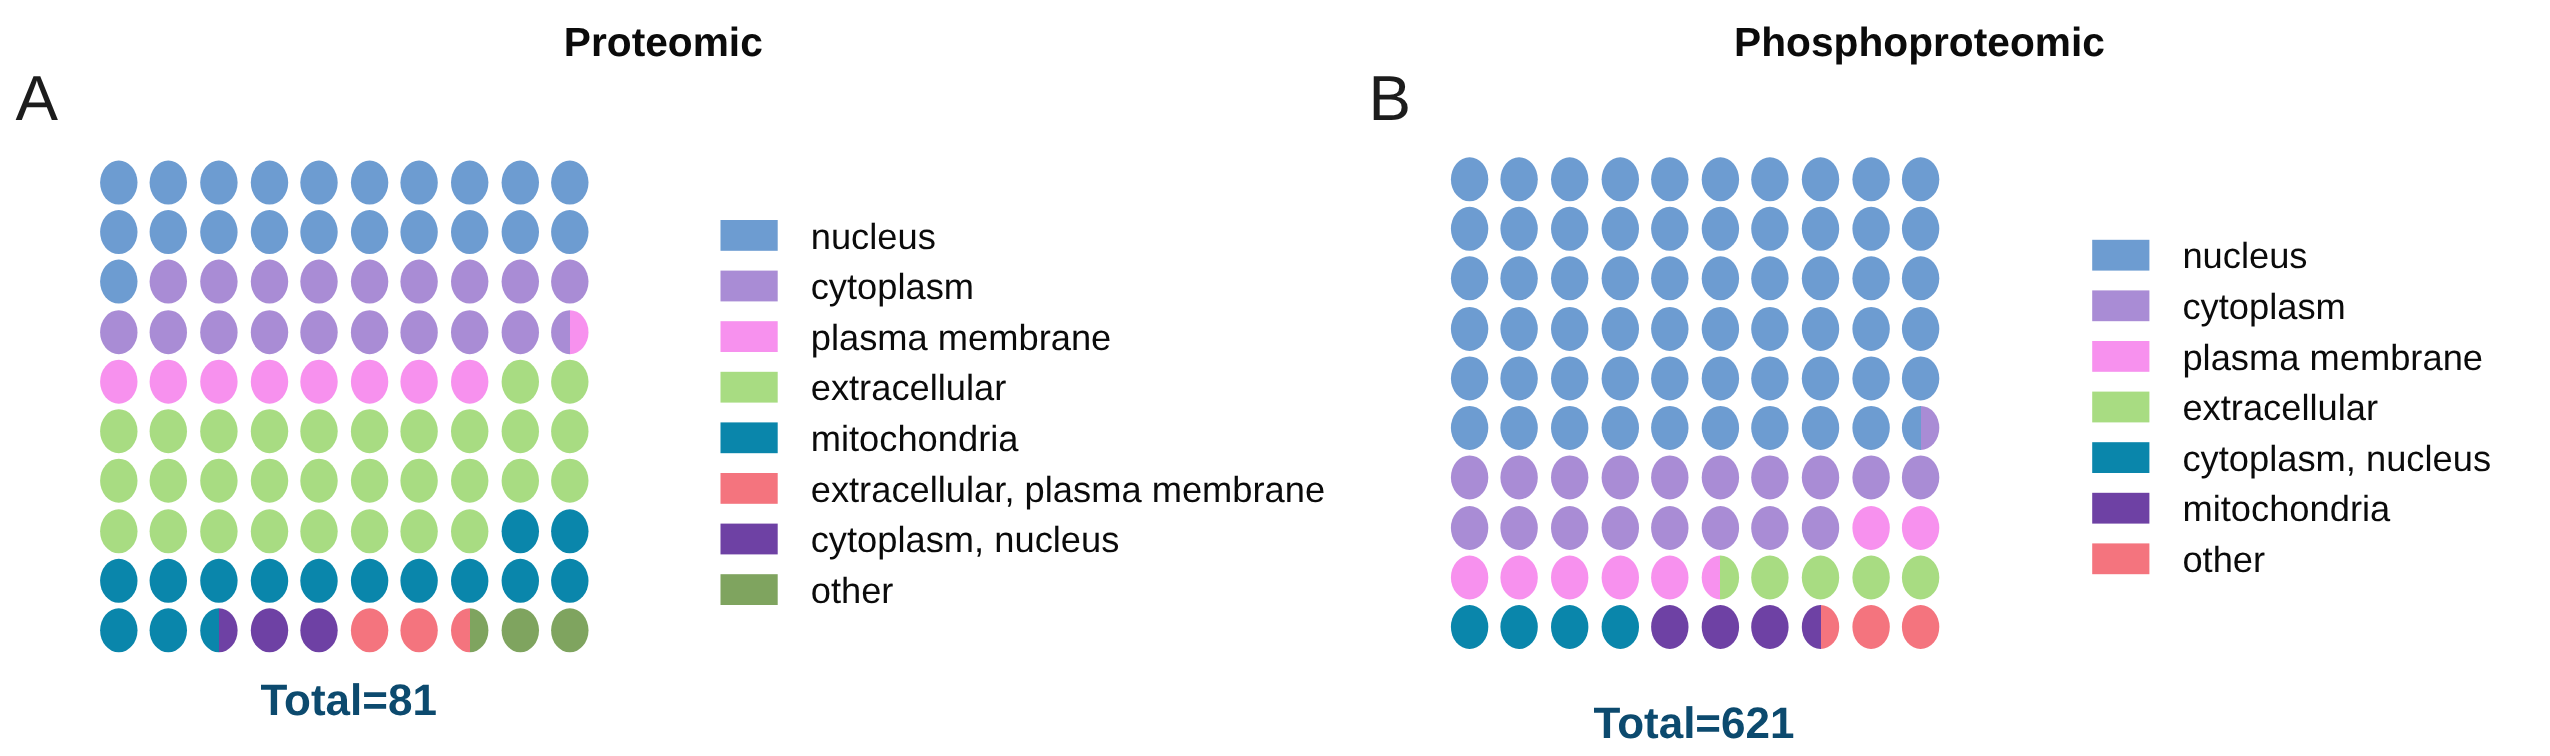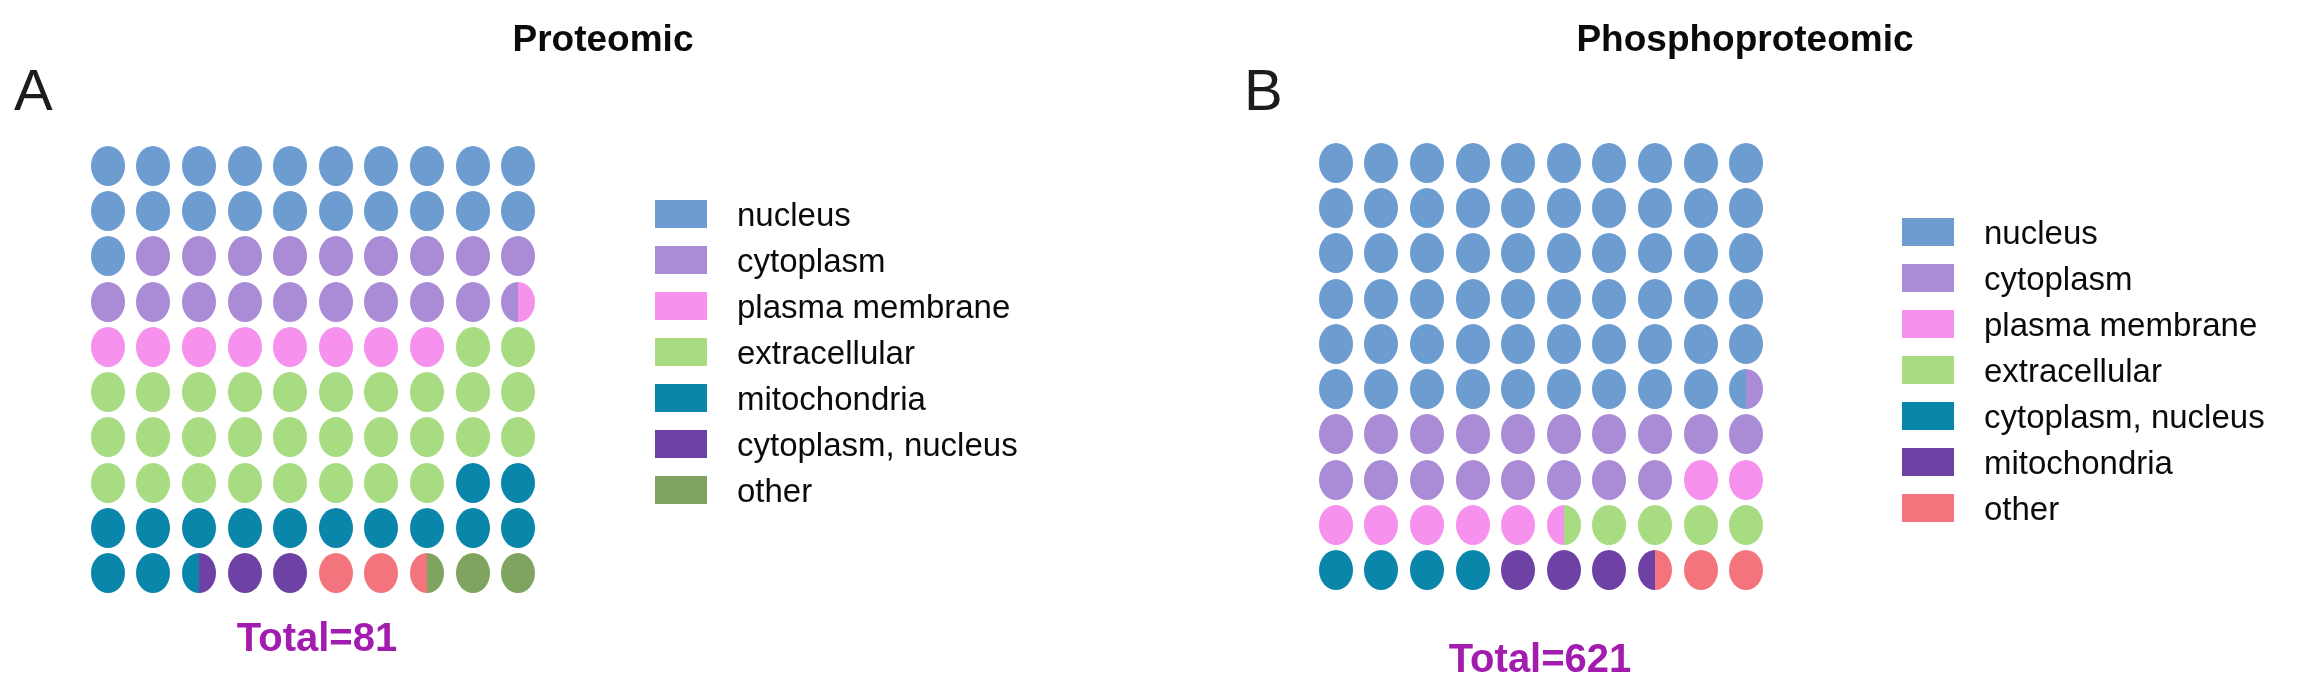--- a/index.html
+++ b/index.html
@@ -4,21 +4,21 @@
 <style>
   html,body{margin:0;padding:0;background:#fff;}
   #fig{position:relative;width:2318px;height:687px;background:#fff;
        font-family:"Liberation Sans","DejaVu Sans",sans-serif;color:#111;overflow:hidden;}
   .panel-title{position:absolute;top:18px;width:500px;text-align:center;
        font-size:37px;font-weight:bold;letter-spacing:0px;color:#0b0b0b;}
   .panel-label{position:absolute;top:56px;font-size:58px;font-weight:400;color:#1c1c1c;}
   .waffle{position:absolute;display:grid;grid-template-columns:repeat(10,45.6px);
        grid-auto-rows:45.3px;justify-items:center;align-items:center;}
   .dot{width:34px;height:40px;border-radius:50%;}
-  .total{position:absolute;width:400px;text-align:center;font-size:40px;font-weight:bold;color:#a21caf;}
+  .total{position:absolute;width:400px;text-align:center;font-size:40px;font-weight:bold;color:#0c4a6e;}
   .legend{position:absolute;display:flex;flex-direction:column;}
   .legend-item{display:flex;align-items:center;height:28px;margin-bottom:18px;}
   .legend-swatch{width:52px;height:28px;flex:0 0 52px;}
   .legend-label{margin-left:30px;font-size:33px;line-height:1;white-space:nowrap;color:#0b0b0b;}
 </style>
 </head>
 <body>
 
 <div id="fig">
 
@@ -143,20 +143,24 @@
         </div>
         <div class="legend-item">
           <div class="legend-swatch" style="background: rgb(168, 220, 130);"></div>
           <span class="legend-label">extracellular</span>
         </div>
         <div class="legend-item">
           <div class="legend-swatch" style="background: rgb(10, 134, 171);"></div>
           <span class="legend-label">mitochondria</span>
         </div>
         <div class="legend-item">
+          <div class="legend-swatch" style="background: rgb(244, 116, 126);"></div>
+          <span class="legend-label">extracellular, plasma membrane</span>
+        </div>
+        <div class="legend-item">
           <div class="legend-swatch" style="background: rgb(110, 65, 164);"></div>
           <span class="legend-label">cytoplasm, nucleus</span>
         </div>
         <div class="legend-item">
           <div class="legend-swatch" style="background: rgb(127, 164, 95);"></div>
           <span class="legend-label">other</span>
         </div>
       </div>
   </section>
 

